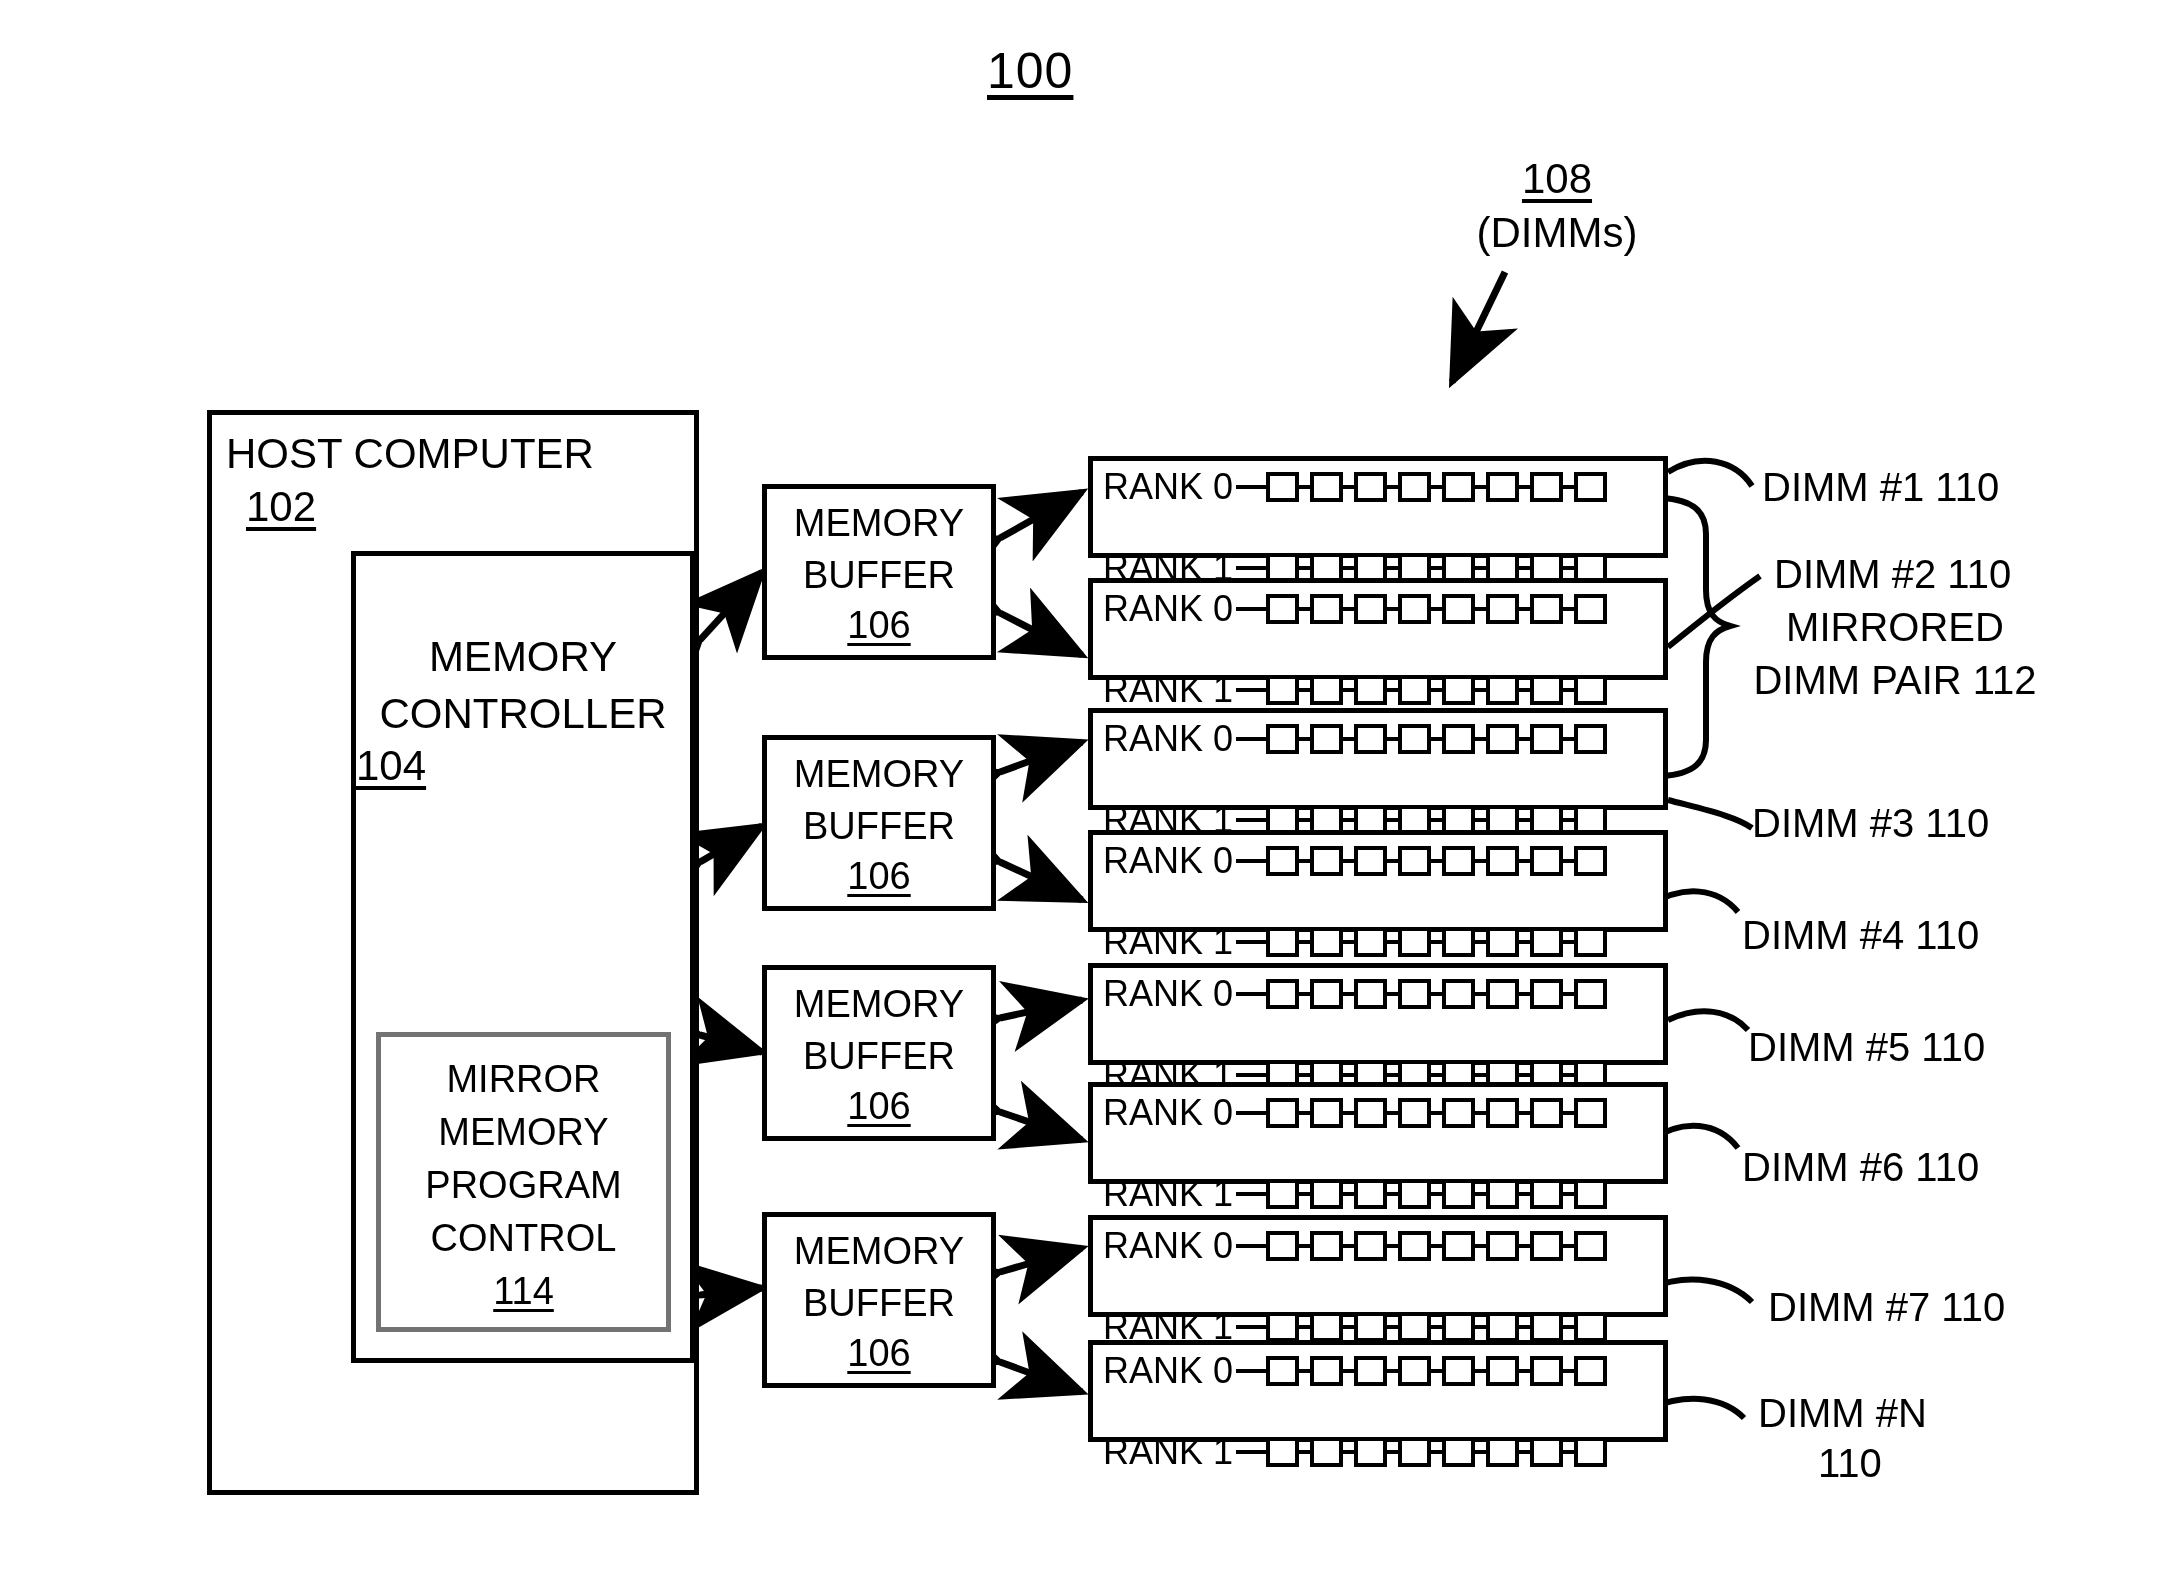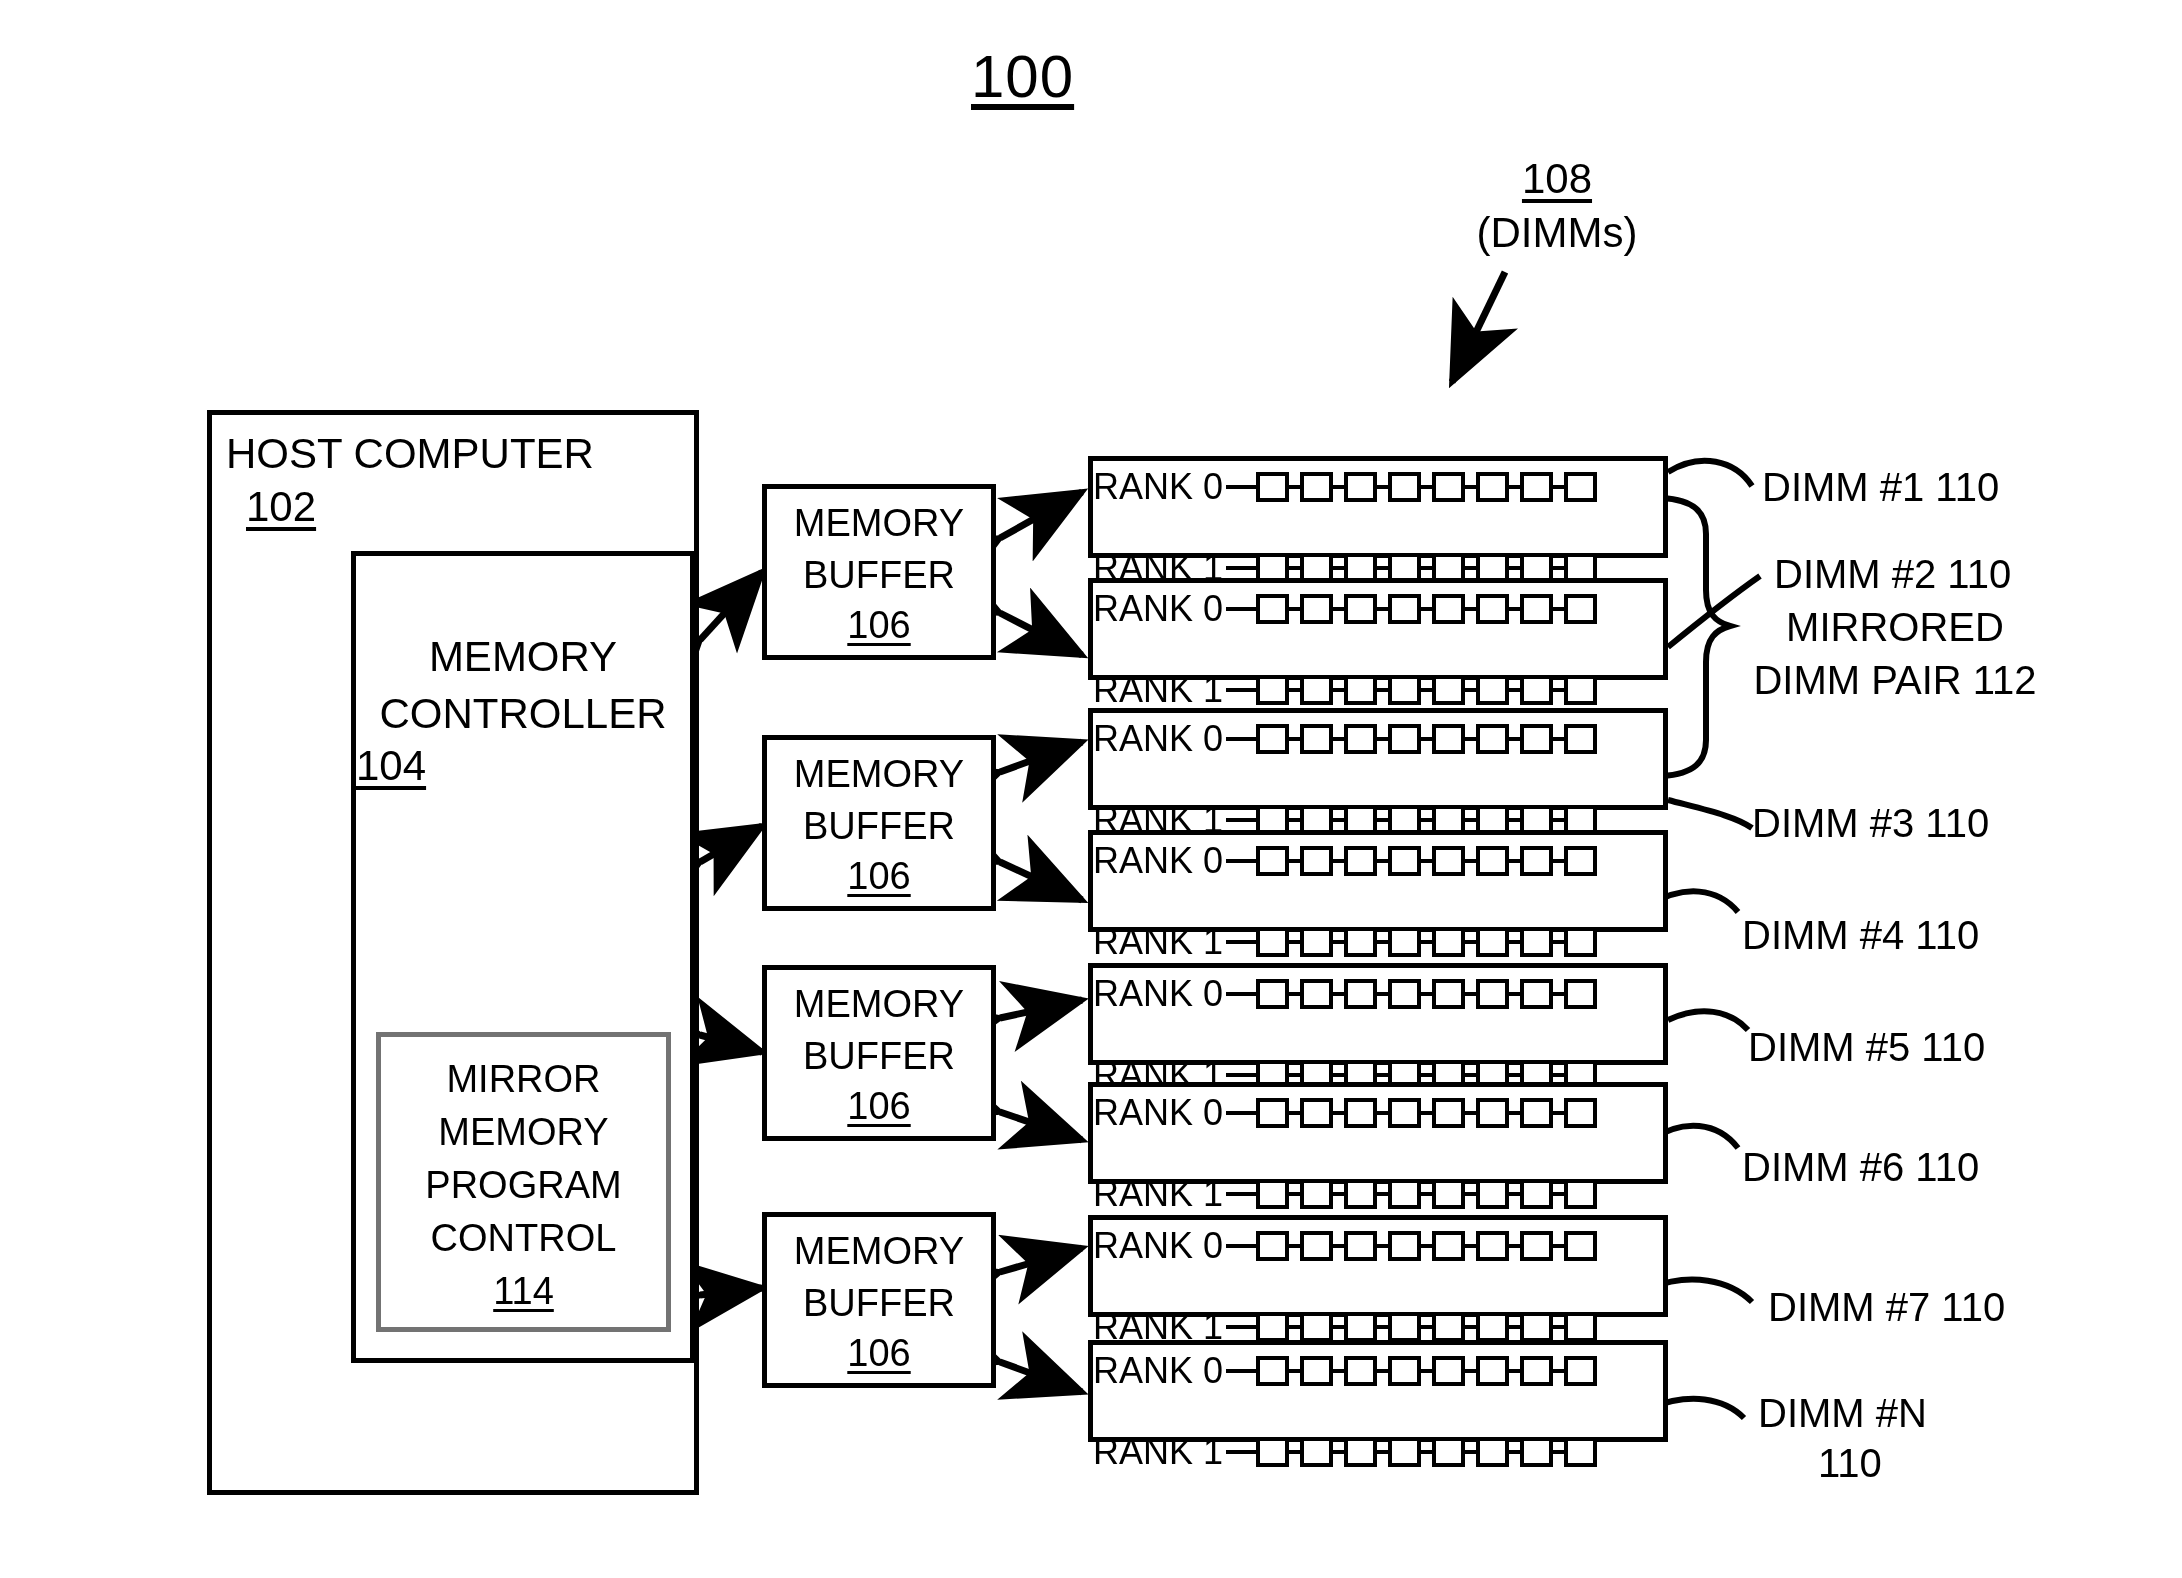--- a/index.html
+++ b/index.html
@@ -25,25 +25,26 @@
     position: absolute;
     left: 0; top: 0;
     width: 2182px;
     height: 1578px;
     overflow: visible;
   }
   .abs { position: absolute; }
 
   
   .fig-number {
-    font-size: 60px;
+    font-size: 50px;
     text-decoration: underline;
     text-underline-offset: 7px;
     letter-spacing: 1px;
     white-space: nowrap;
+    margin-left: 16px;
   }
 
   
   .host-box {
     position: absolute;
     left: 207px;
     top: 410px;
     width: 492px;
     height: 1085px;
     border: 5px solid #000;
@@ -172,21 +173,21 @@
     box-sizing: border-box;
     background: #fff;
     display: flex;
     flex-direction: column;
     justify-content: center;
   }
   .rank-row {
     display: flex;
     align-items: center;
     height: 45px;
-    padding-left: 0;
+    padding-left: 10px;
     margin-top: 41px;
   }
   .rank-label {
     font-size: 36px;
     white-space: nowrap;
     line-height: 40px;
   }
   .rank-lead {
     width: 30px;
     height: 4px;

